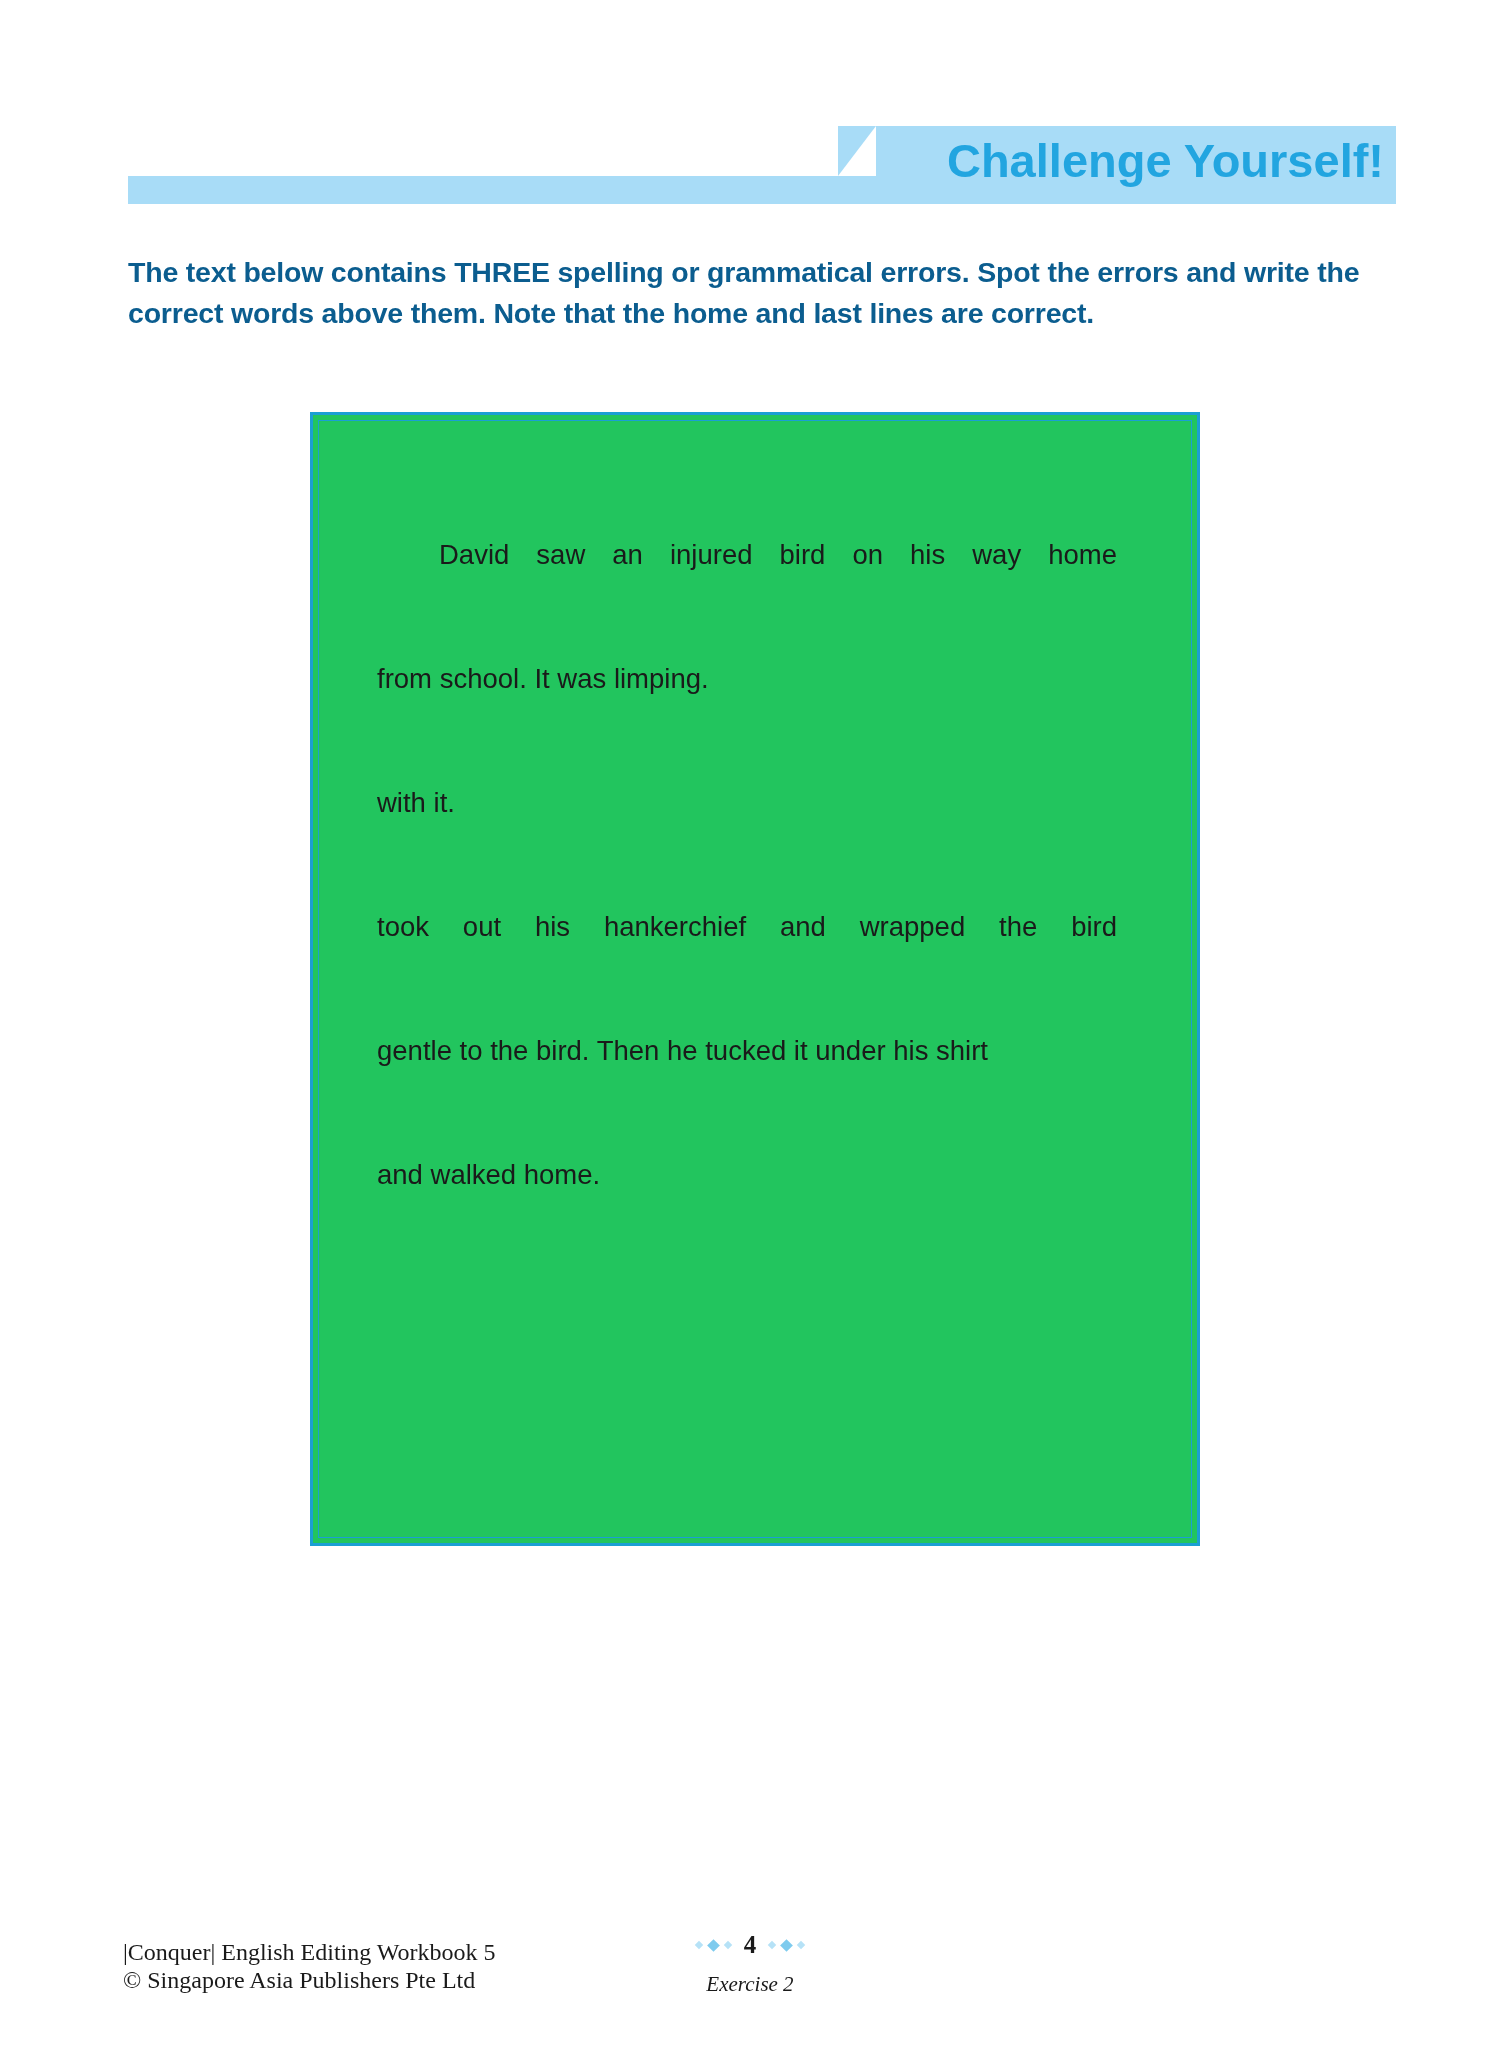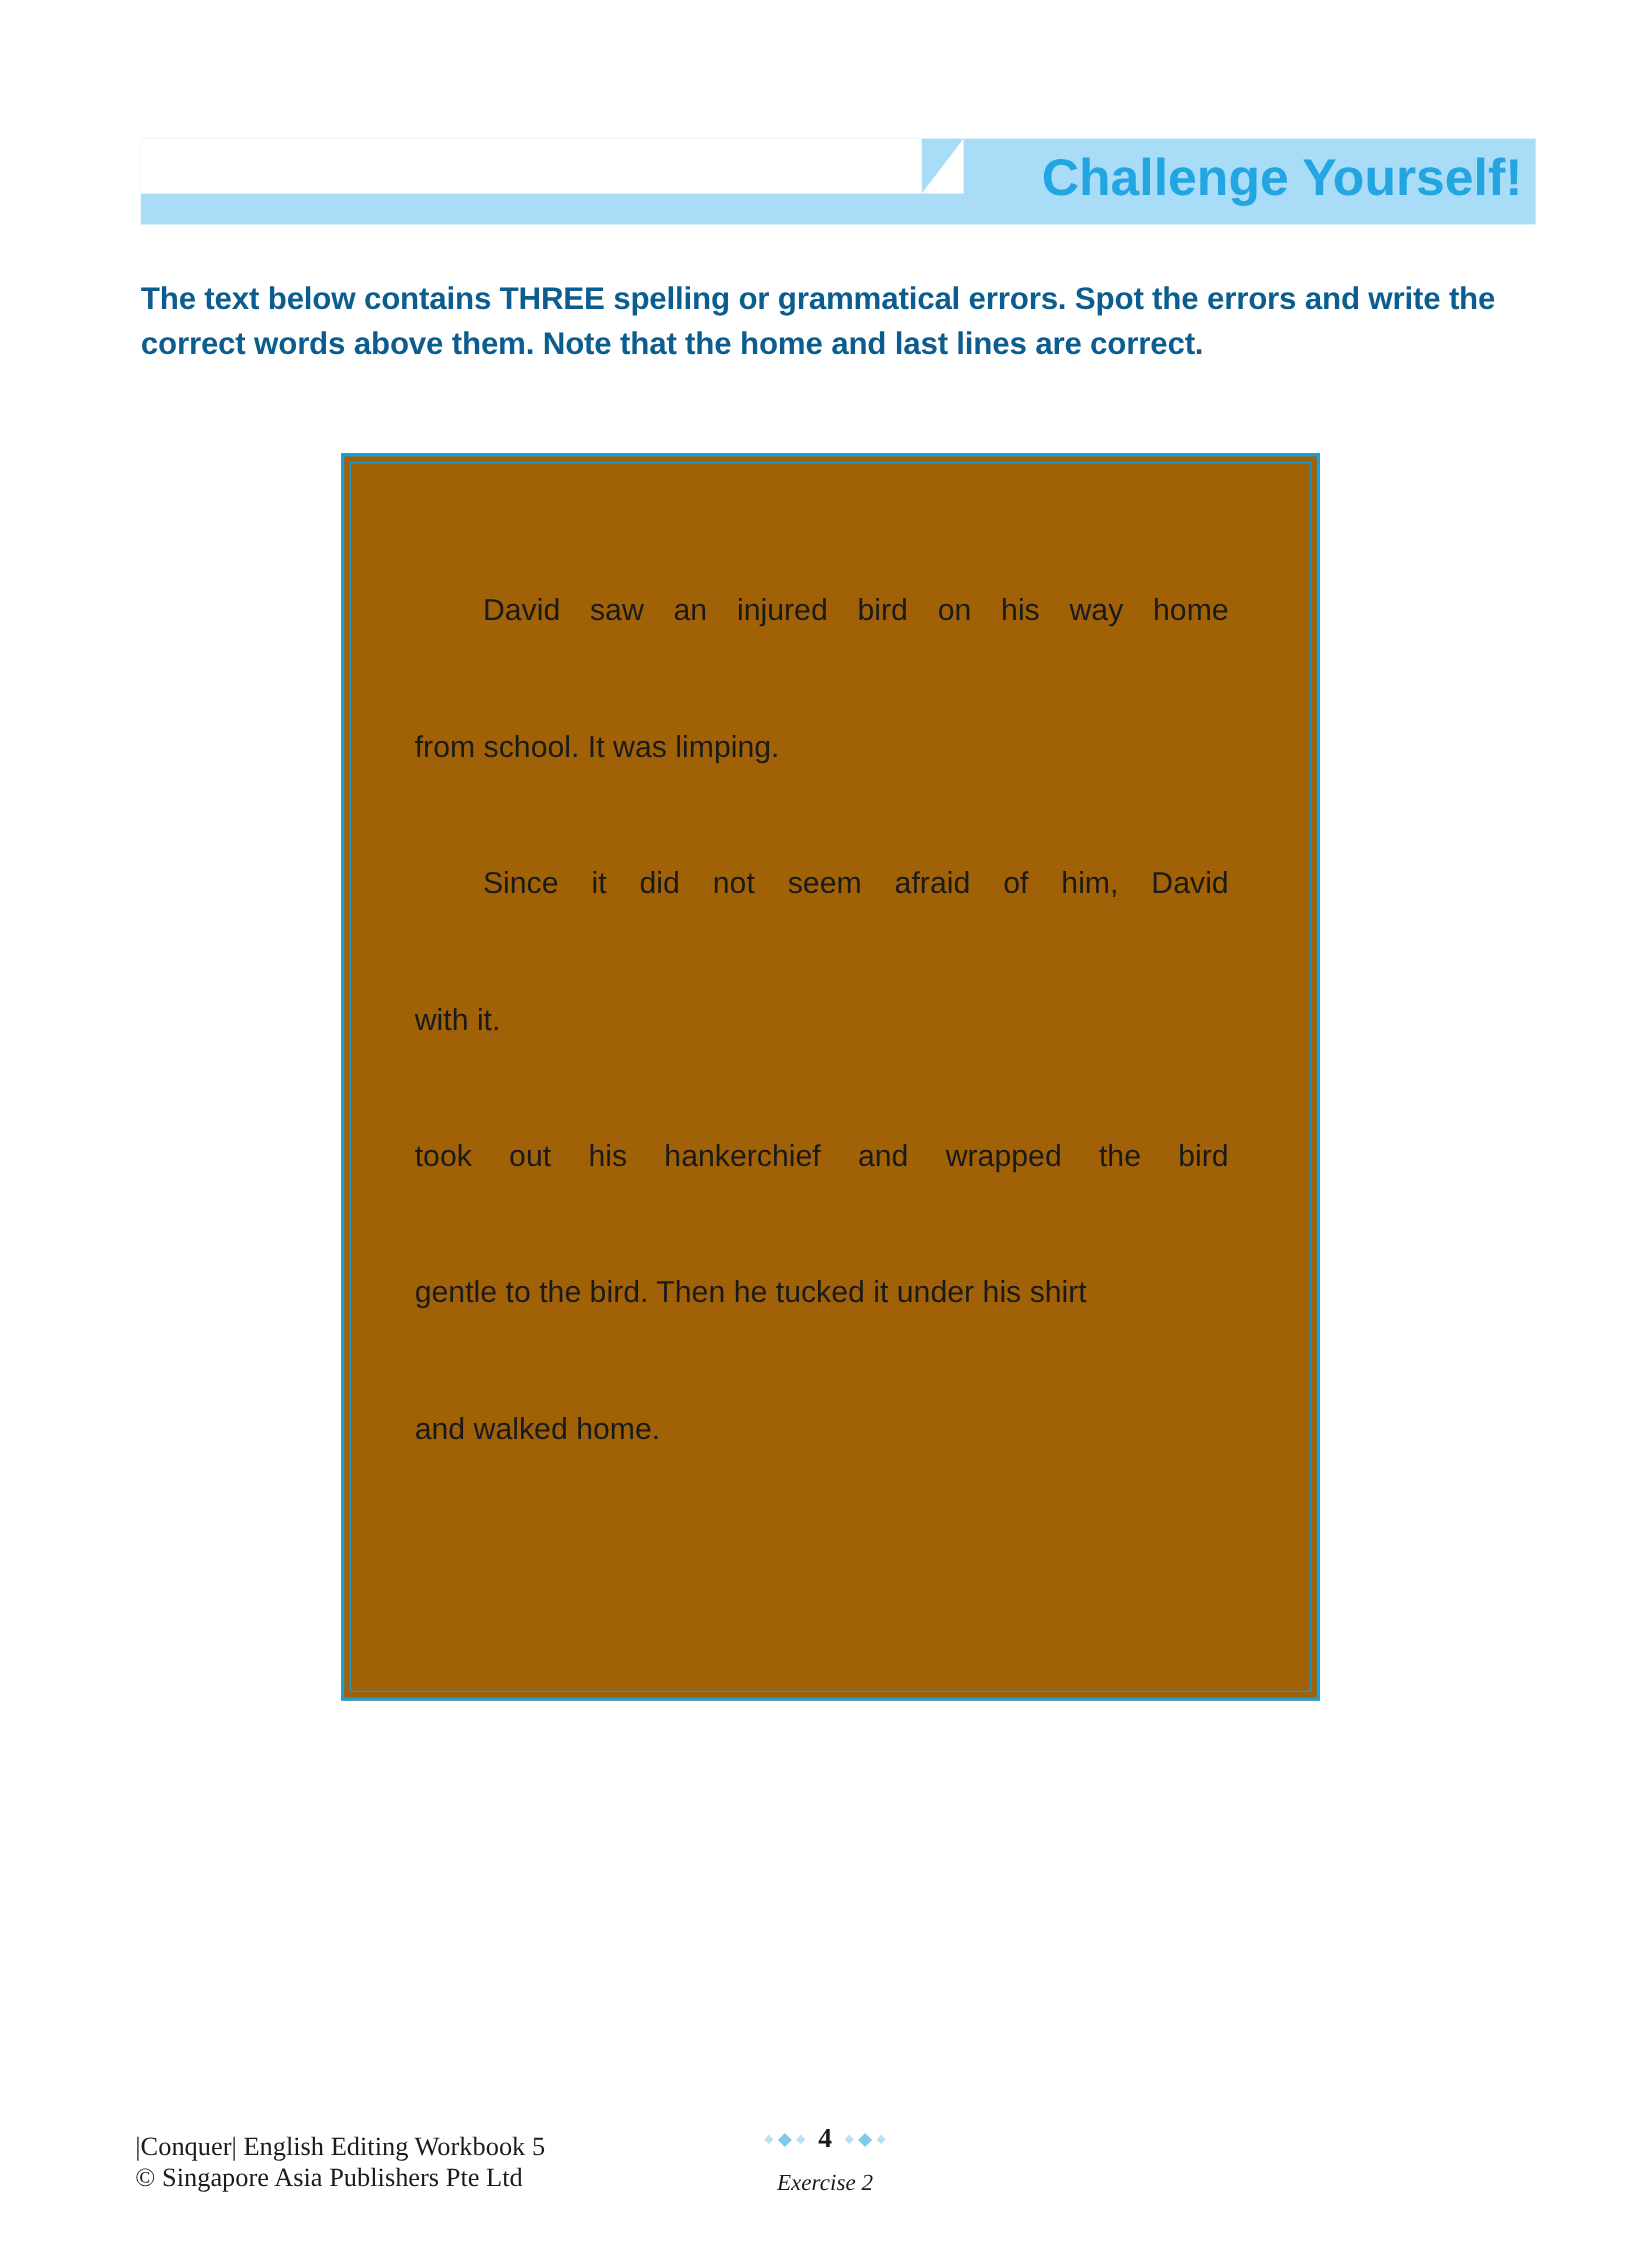--- a/index.html
+++ b/index.html
@@ -83,21 +83,21 @@
   }
 
   
   .passage-box {
     position: absolute;
     left: 310px;
     top: 412px;
     width: 890px;
     height: 1134px;
     border: 3px solid #1b9fd4;
-    background: #a16207;
+    background: #22c55e;
     box-sizing: border-box;
     padding: 5px;
   }
   .passage-inner {
     width: 100%;
     height: 100%;
     border: 1.5px solid #1b9fd4;
     box-sizing: border-box;
     position: relative;
   }
@@ -191,21 +191,20 @@
     <div class="banner-title">Challenge Yourself!</div>
   </div>
 
   <div class="instruction">The text below contains THREE spelling or grammatical errors. Spot the errors and write the correct words above them. Note that the home and last lines are correct.</div>
 
   <div class="passage-box">
     <div class="passage-inner">
       <div class="passage-text">
         <span class="pline indent justify">David saw an injured bird on his way home</span>
         <span class="pline">from school. It was limping.</span>
-        <span class="pline indent justify">Since it did not seem afraid of him, David</span>
         <span class="pline">with it.</span>
         <span class="pline justify">took out his hankerchief and wrapped the bird</span>
         <span class="pline">gentle to the bird. Then he tucked it under his shirt</span>
         <span class="pline">and walked home.</span>
       </div>
     </div>
   </div>
 
   <div class="footer-left">
     <div>|Conquer| English Editing Workbook 5</div>

